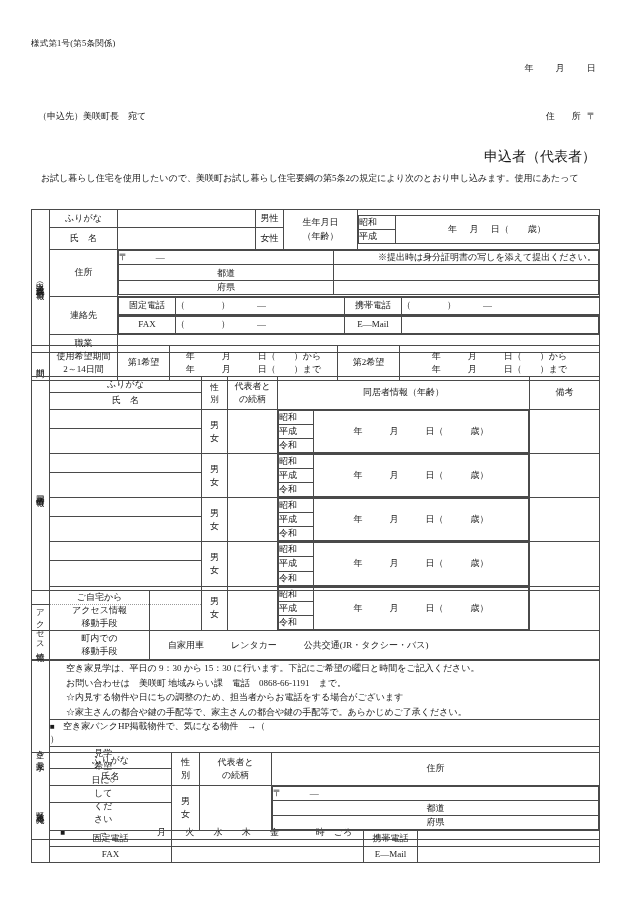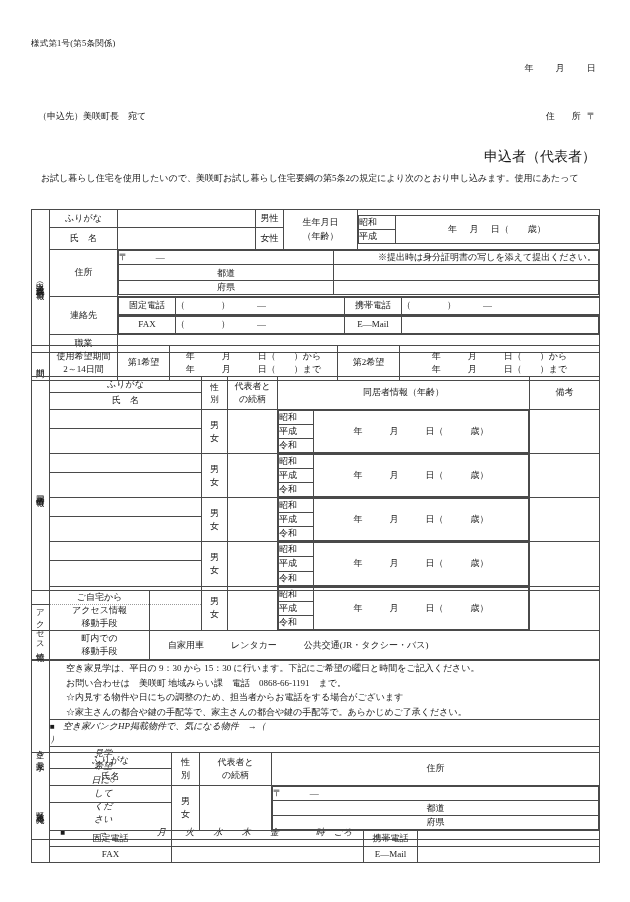--- a/index.html
+++ b/index.html
@@ -65,21 +65,21 @@
   .blk-5{position:absolute;left:31px;top:660px;}
   .blk-6{position:absolute;left:31px;top:752px;}
 
   .two-line{display:block;}
 
   .inner{border-collapse:collapse;width:100%;table-layout:fixed;}
   .inner td{border:none;padding:1px 3px;font-size:9px;}
   .inner td.sep{border-right:1px dotted #9a9a9a;}
   .sq{font-size:8px;vertical-align:middle;}
   .postal{letter-spacing:0.2px;}
-  .mark-row{padding:2px 6px;font-style:italic;}
+  .mark-row{padding:2px 6px;}
   .gaku-line{line-height:1.82;}
   .dow span{display:inline-block;width:26px;text-align:center;}
 </style>
 </head>
 <body>
 
 <div class="page">
 
   <div class="form-no">様式第1号(第5条関係)</div>
 

